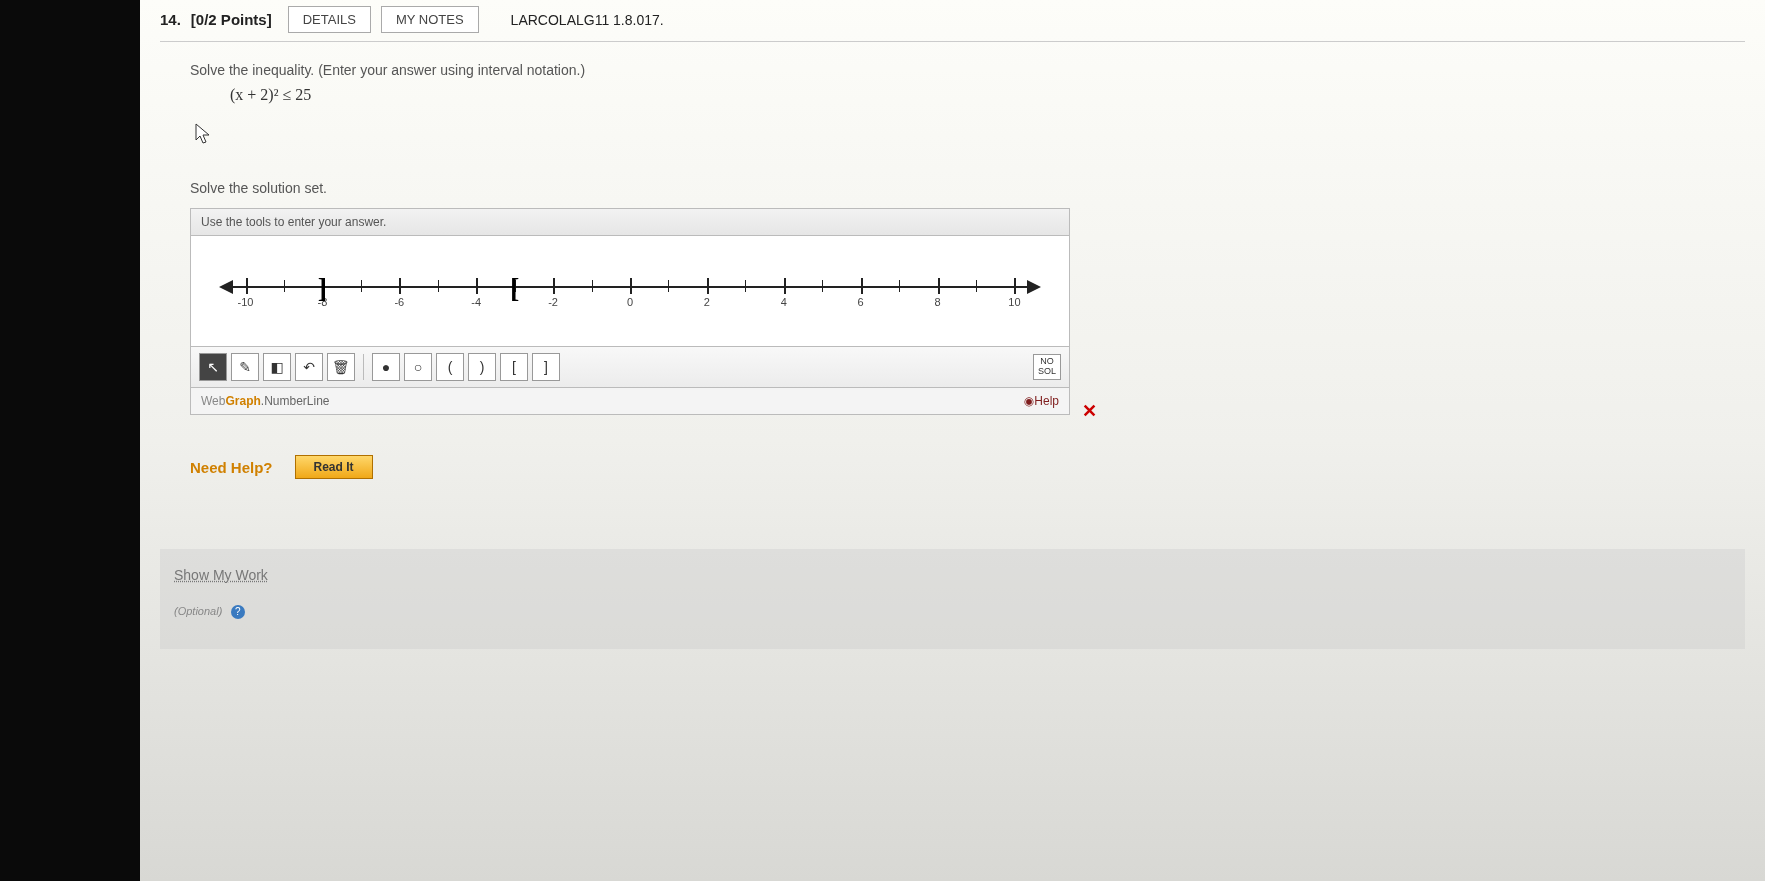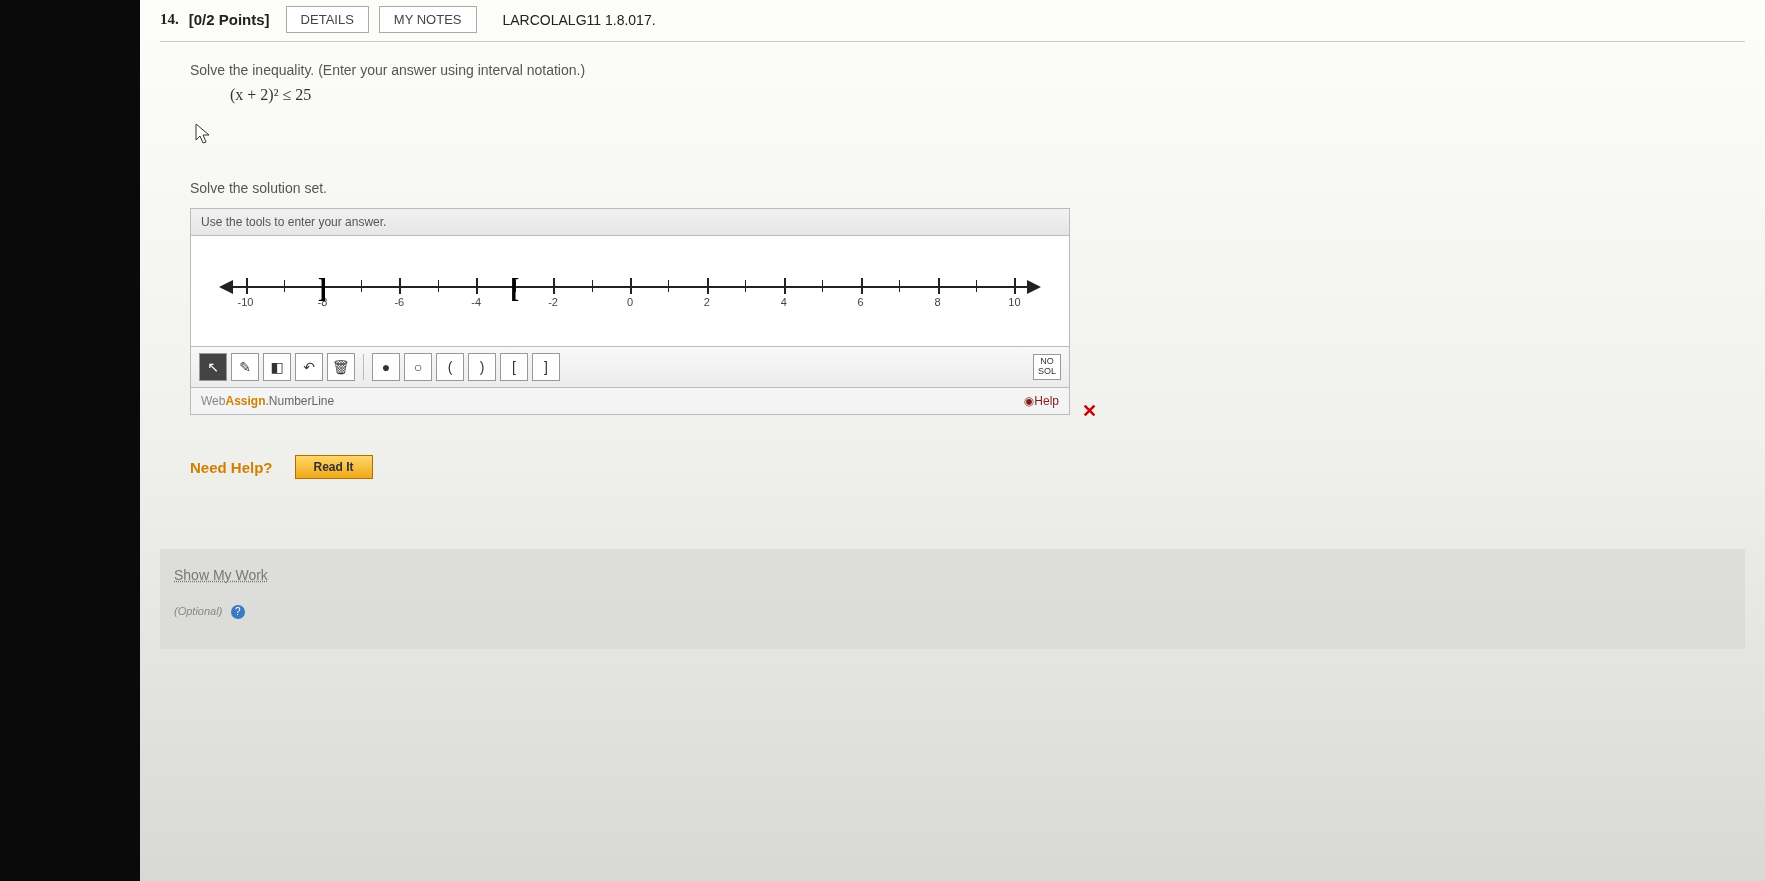--- a/index.html
+++ b/index.html
@@ -15,31 +15,31 @@
     background: linear-gradient(to bottom, #fdfdf9 0%, #f0f0ec 50%, #d8d8d4 100%);
     min-height: 881px;
   }
   .header-row {
     display: flex;
     align-items: center;
     gap: 10px;
     padding: 6px 0 8px 0;
     border-bottom: 1px solid #ccc;
   }
-  .q-number { font-weight: bold; font-size: 15px; color: #222; font-family: Liberation Serif, serif; }
+  .q-number { font-weight: bold; font-size: 15px; color: #222; }
   .points { font-weight: bold; font-size: 15px; color: #222; margin-right: 6px; }
   .btn-outline {
     border: 1px solid #aaa;
     background: #fff;
     padding: 5px 14px;
     font-size: 13px;
     color: #444;
     cursor: pointer;
   }
-  .assignment-code { font-size: 14px; color: #222; margin-left: 16px; }
+  .assignment-code { font-size: 14px; color: #222; margin-left: 22px; }
   .content { padding: 20px 30px; }
   .instruction { color: #555; font-size: 14px; margin-bottom: 8px; }
   .equation { font-family: "Times New Roman", serif; font-size: 16px; margin: 4px 0 18px 40px; color: #333; }
   .answer-box {
     display: inline-block;
     border: 1px solid #888;
     padding: 6px 12px;
     font-family: "Times New Roman", serif;
     font-size: 22px;
     color: #333;
@@ -221,21 +221,21 @@
         <div class="tool-btn">[</div>
         <div class="tool-btn">]</div>
         <div class="nosol-btn">
           <div>NO</div>
           <div>SOL</div>
         </div>
       </div>
 
       <div class="graph-footer">
         <span class="wa-brand">
-          <span class="wa">Web</span><span class="assign">Assign</span><span>.NumberLine</span>
+          <span class="wa">Web</span><span class="assign">Graph</span><span>.NumberLine</span>
         </span>
         <span class="help-link">
           <span>◉</span><span>Help</span>
         </span>
       </div>
 
       <span class="close-x">✕</span>
     </div>
 
     <div class="need-help-row">

